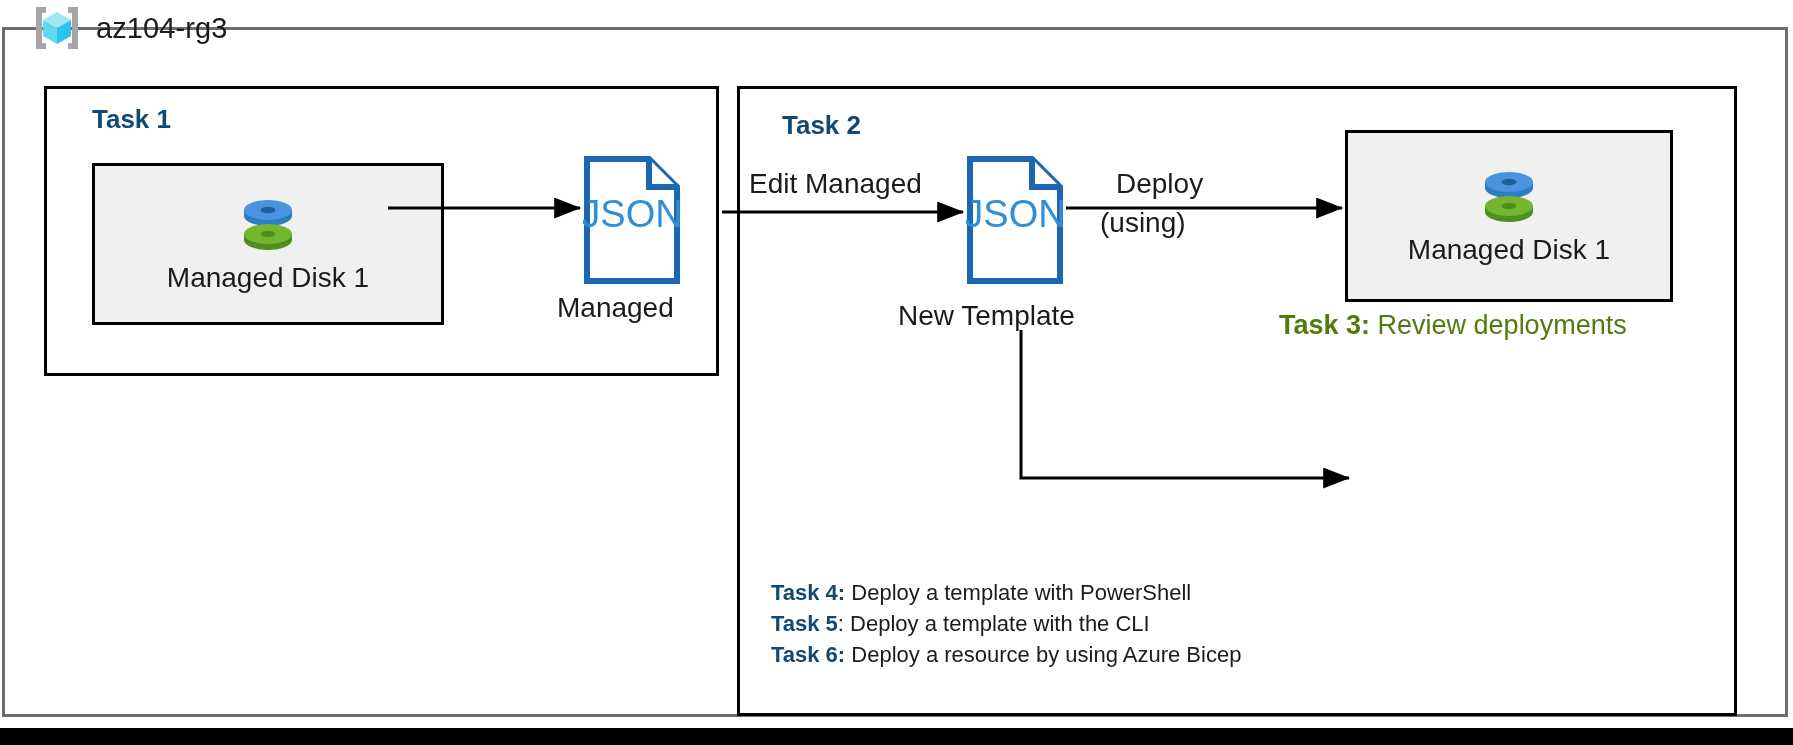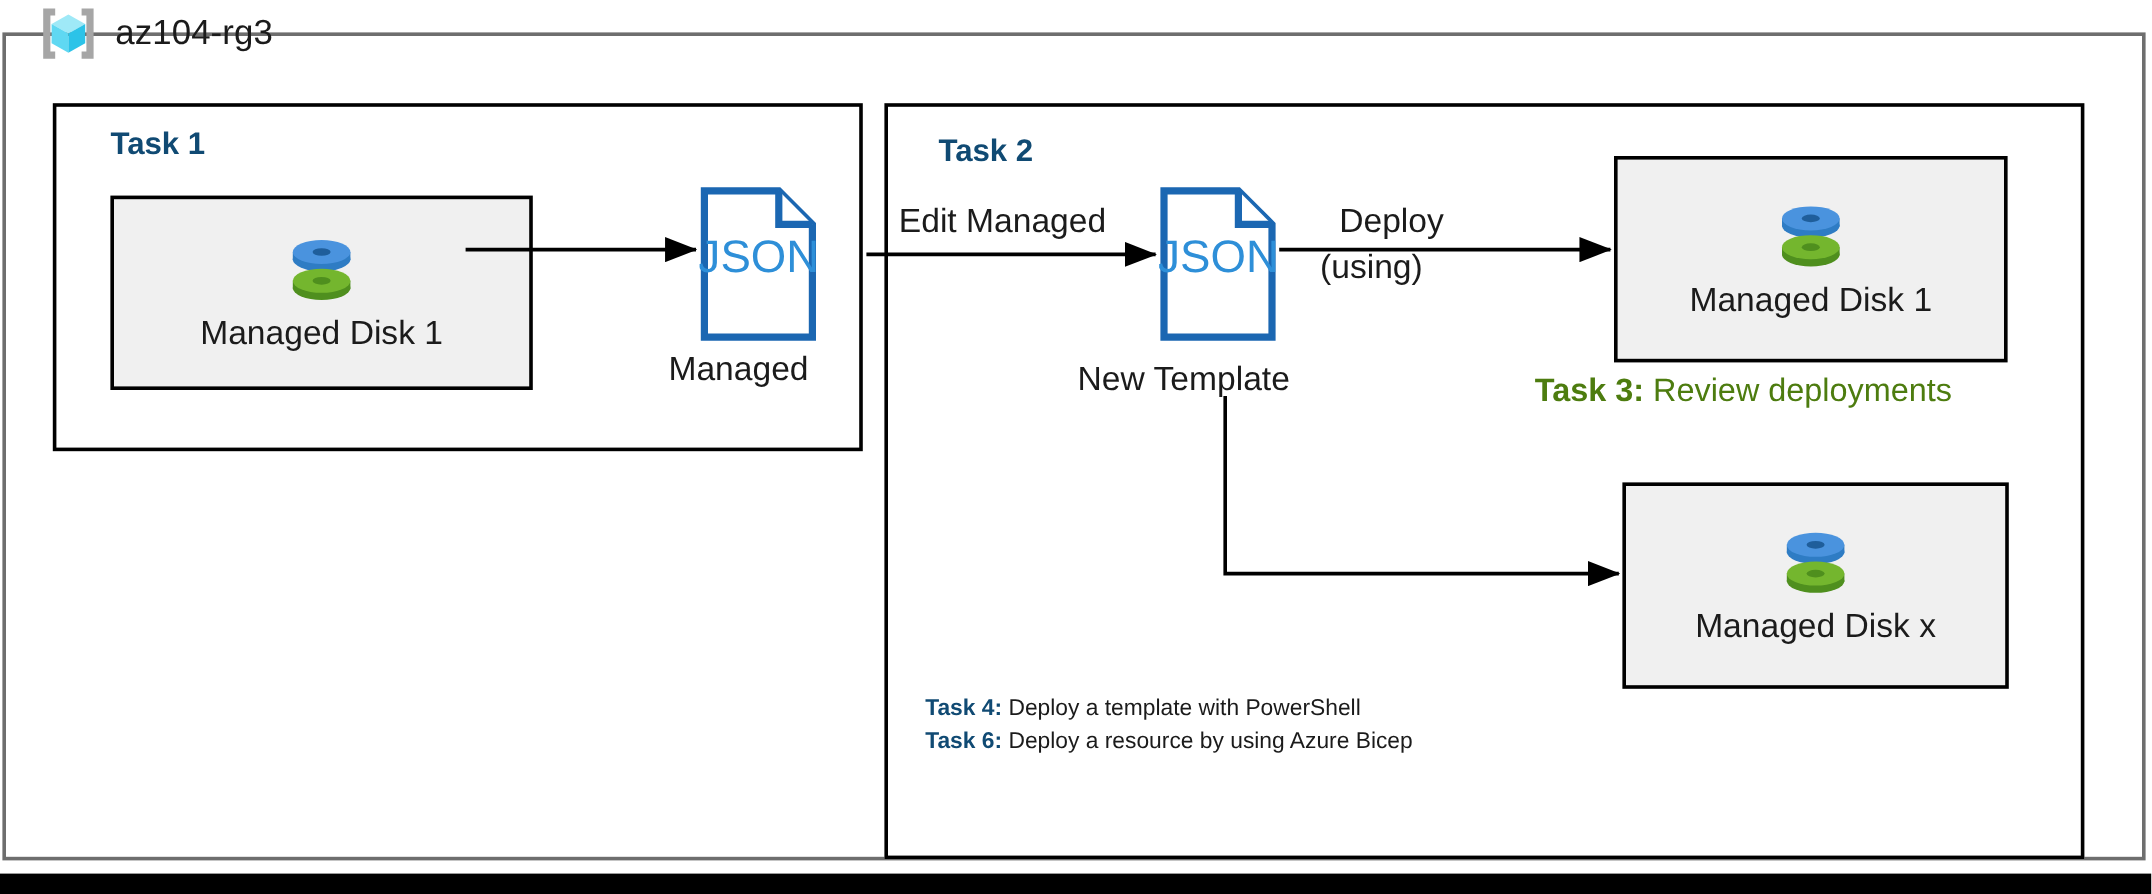--- a/index.html
+++ b/index.html
@@ -157,21 +157,21 @@
   
   #task-list {
     position: absolute;
     left: 771px;
     top: 578px;
     display: flex;
     flex-direction: column;
     gap: 2px;
   }
   .task-list-row {
-    font-size: 19px;
+    font-size: 22px;
     color: #1b1b1b;
     white-space: nowrap;
     line-height: 1.32;
   }
   .task-list-row .t-key {
     font-weight: bold;
     color: #104A73;
   }
   .task-list-row .t-sep-blue {
     font-weight: bold;
@@ -270,35 +270,20 @@
         <ellipse cx="29" cy="16" rx="7.5" ry="3.2" fill="#1F5E9B"></ellipse>
         <ellipse cx="29" cy="46" rx="24" ry="10" fill="#4F8F1E"></ellipse>
         <rect x="5" y="40" width="48" height="7" fill="#4F8F1E"></rect>
         <ellipse cx="29" cy="40" rx="24" ry="10" fill="#74B62E"></ellipse>
         <ellipse cx="29" cy="40" rx="7.5" ry="3.2" fill="#4F8F1E"></ellipse>
       </svg>
     </span>
     <span class="disk-label">Managed Disk 1</span>
   </div>
 
-  <div class="disk-box" id="disk-box-3">
-    <span>
-      <svg class="disk-icon" viewBox="0 0 58 62">
-        <ellipse cx="29" cy="22" rx="24" ry="10" fill="#2E7CC4"></ellipse>
-        <rect x="5" y="16" width="48" height="7" fill="#2E7CC4"></rect>
-        <ellipse cx="29" cy="16" rx="24" ry="10" fill="#4A93DE"></ellipse>
-        <ellipse cx="29" cy="16" rx="7.5" ry="3.2" fill="#1F5E9B"></ellipse>
-        <ellipse cx="29" cy="46" rx="24" ry="10" fill="#4F8F1E"></ellipse>
-        <rect x="5" y="40" width="48" height="7" fill="#4F8F1E"></rect>
-        <ellipse cx="29" cy="40" rx="24" ry="10" fill="#74B62E"></ellipse>
-        <ellipse cx="29" cy="40" rx="7.5" ry="3.2" fill="#4F8F1E"></ellipse>
-      </svg>
-    </span>
-    <span class="disk-label">Managed Disk x</span>
-  </div>
 
   <svg id="connectors">
     <defs>
       <marker id="arrowhead" markerWidth="9" markerHeight="7" refX="8.6" refY="3.5" orient="auto" markerUnits="strokeWidth">
         <polygon points="0 0, 9 3.5, 0 7" fill="#000000"></polygon>
       </marker>
     </defs>
 
     <line x1="388" y1="208" x2="580" y2="208" stroke="#000000" stroke-width="3" marker-end="url(#arrowhead)"></line>
 
@@ -315,19 +300,22 @@
 
   <div id="task3-caption">
     <span class="t-strong">Task 3:</span><span> Review deployments</span>
   </div>
 
   <div id="task-list">
     <div class="task-list-row">
       <span class="t-key">Task 4</span><span class="t-sep-blue">:</span><span class="t-desc"> Deploy a template with PowerShell</span>
     </div>
     <div class="task-list-row">
+      <span class="t-key">Task 5</span><span class="t-sep-black">:</span><span class="t-desc"> Deploy a template with the CLI</span>
+    </div>
+    <div class="task-list-row">
       <span class="t-key">Task 6</span><span class="t-sep-blue">:</span><span class="t-desc"> Deploy a resource by using Azure Bicep</span>
     </div>
   </div>
 
   <div id="bottom-bar"></div>
 
 </div>
 
 </body></html>

